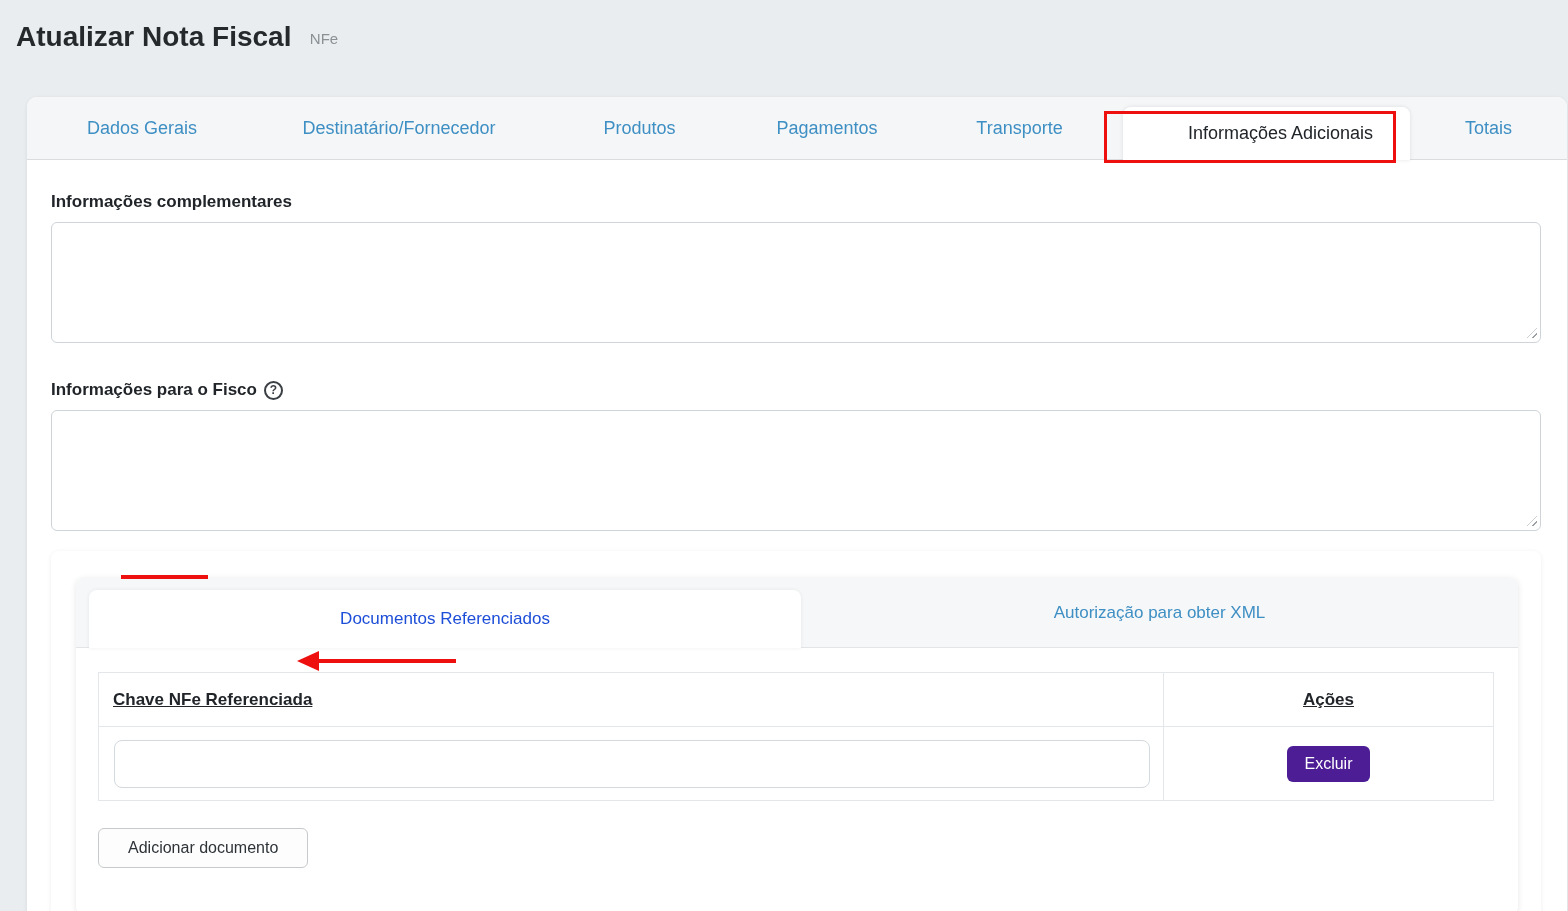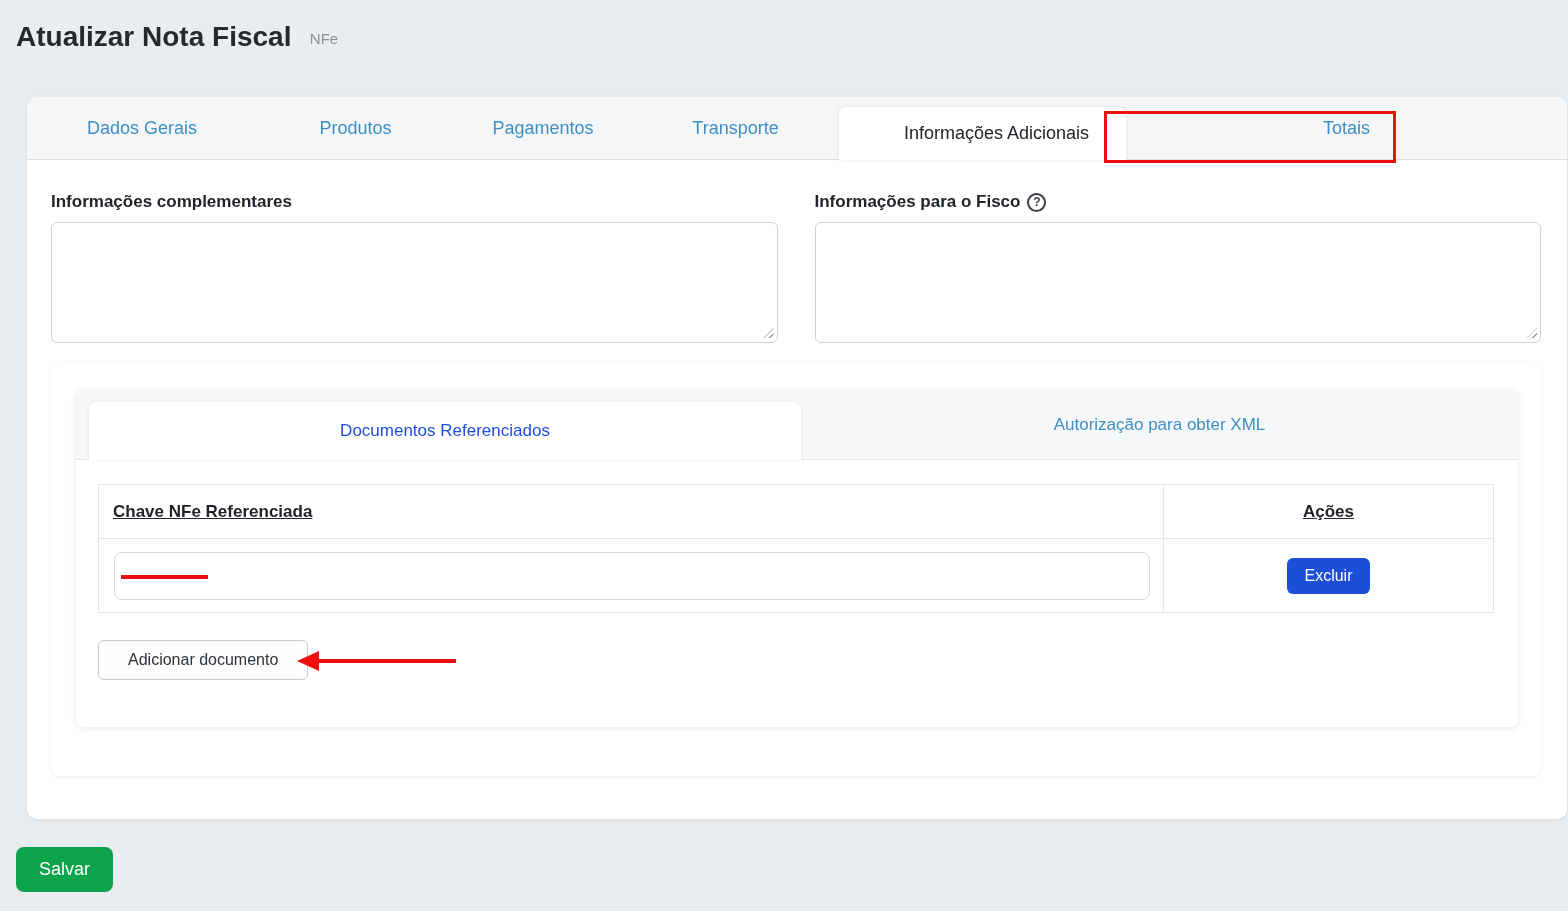--- a/index.html
+++ b/index.html
@@ -48,21 +48,21 @@
     color: #212529;
     border-radius: 8px 8px 0 0;
     box-shadow: 0 0 4px rgba(0,0,0,0.10);
     z-index: 2;
     padding-left: 28px;
   }
 
   
   .card-body { padding: 32px 26px 43px 24px; }
 
-  .field-row { display: flex; gap: 37px; }
+  .field-row { display: flex; gap: 37px; flex-direction: column; }
   .field { flex: 1; }
   .field-label { font-size: 17px; font-weight: 700; color: #212529; margin-bottom: 10px; display: flex; align-items: center; gap: 7px; }
   .help-circle {
     display: inline-flex; align-items: center; justify-content: center;
     width: 19px; height: 19px; border: 2px solid #3a3f44; border-radius: 50%;
     font-size: 12px; font-weight: 700; color: #3a3f44; line-height: 1;
   }
   .ta-wrap { position: relative; }
   .ta-wrap textarea {
     width: 100%; height: 121px; resize: none;
@@ -128,21 +128,21 @@
   .ref-table td { height: 74px; vertical-align: middle; }
   .chave-input {
     display: block; width: calc(100% - 28px); height: 48px;
     margin: 0 13px 0 15px;
     border: 1px solid #d4d9dd; border-radius: 8px;
     font-family: "Liberation Sans", "DejaVu Sans", sans-serif; font-size: 15px;
     padding: 0 12px; outline: none; background: #fff;
   }
   .td-acoes { text-align: center; }
   .btn-danger {
-    background: #1d4ed8; color: #ffffff; border: none;
+    background: #4c1d95; color: #ffffff; border: none;
     font-family: "Liberation Sans", "DejaVu Sans", sans-serif;
     font-size: 16px; padding: 9px 17px; border-radius: 6px; cursor: pointer;
   }
   .btn-default {
     margin-top: 27px;
     background: #fdfdfd; color: #2e3338;
     border: 1px solid #c6cacd; border-radius: 6px;
     font-family: "Liberation Sans", "DejaVu Sans", sans-serif;
     font-size: 16px; padding: 10px 29px; cursor: pointer;
   }
@@ -184,20 +184,21 @@
 <div class="page-header">
   <span class="page-title">Atualizar Nota Fiscal</span>
   <span class="page-subtitle">NFe</span>
 </div>
 
 
 <div class="card">
 
   <div class="main-tabs">
     <div class="main-tab" style="flex:0 0 230px">Dados Gerais</div>
+    <div class="main-tab" style="flex:0 0 284px">Destinatário/Fornecedor</div>
     <div class="main-tab" style="flex:0 0 197px">Produtos</div>
     <div class="main-tab" style="flex:0 0 178px">Pagamentos</div>
     <div class="main-tab" style="flex:0 0 207px">Transporte</div>
     <div class="main-tab active" style="flex:0 0 287px">Informações Adicionais</div>
     <div class="main-tab" style="flex:1">Totais</div>
   </div>
 
   <div class="card-body">
 
     <div class="field-row">

